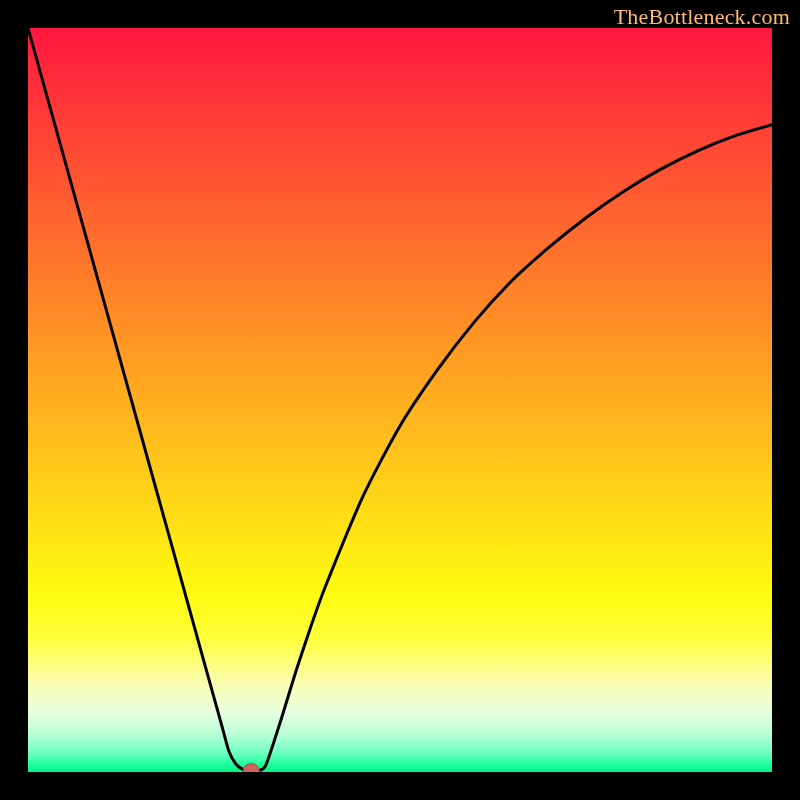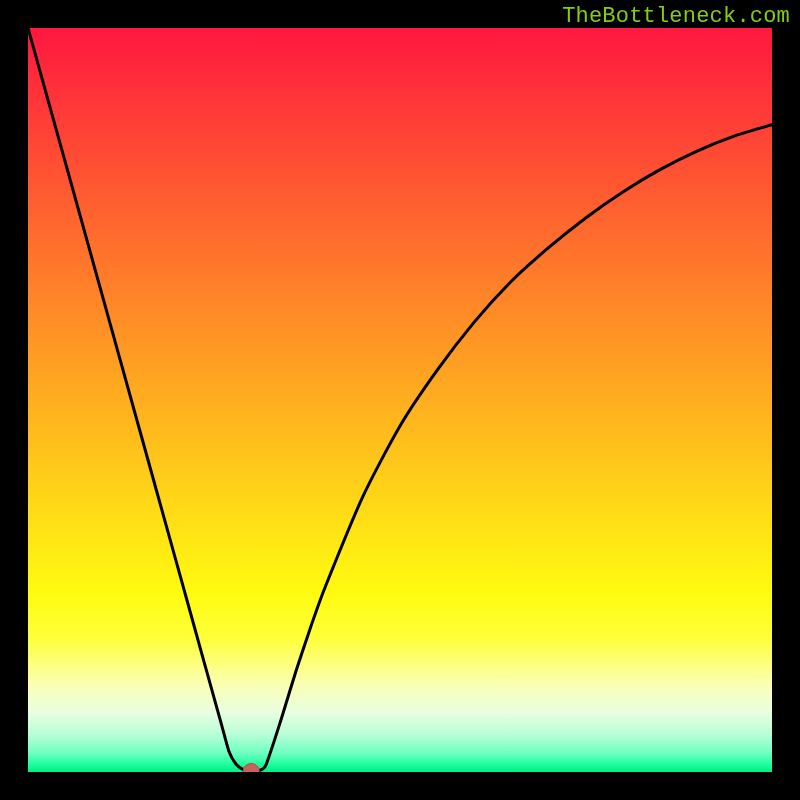--- a/index.html
+++ b/index.html
@@ -42,23 +42,23 @@
       #b6ffd6 95%,
       #6dffc0 97.5%,
       #1bff9e 99%,
       #00ee85 100%
     );
   }
   .watermark {
     position: absolute;
     top: 4px;
     right: 10px;
-    font-family: Liberation Mono, monospace;
+    font-family: Liberation Serif, serif;
     font-size: 22px;
-    color: #84cc16;
+    color: #fdba74;
     letter-spacing: 0.2px;
   }
   svg.curve {
     position: absolute;
     left: 0;
     top: 0;
     width: 744px;
     height: 744px;
   }
 </style>

